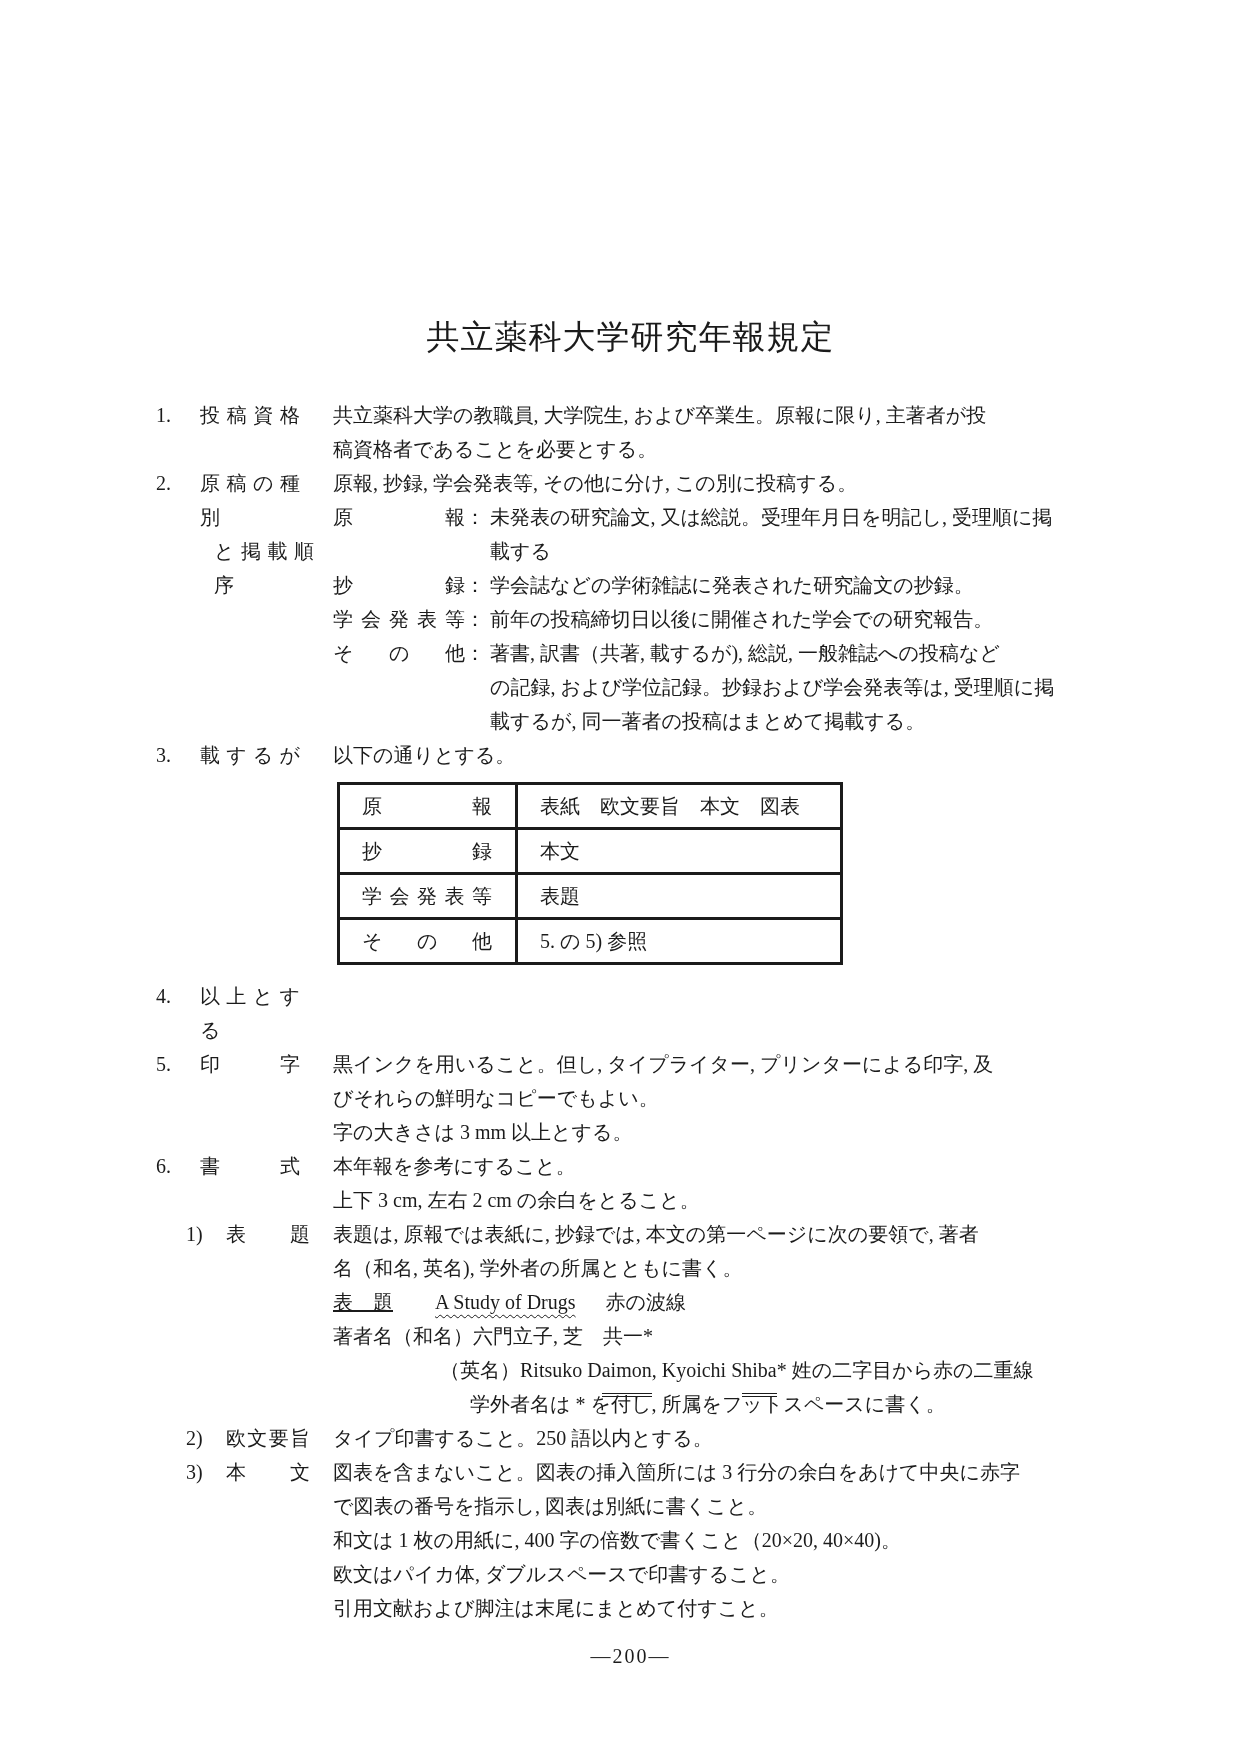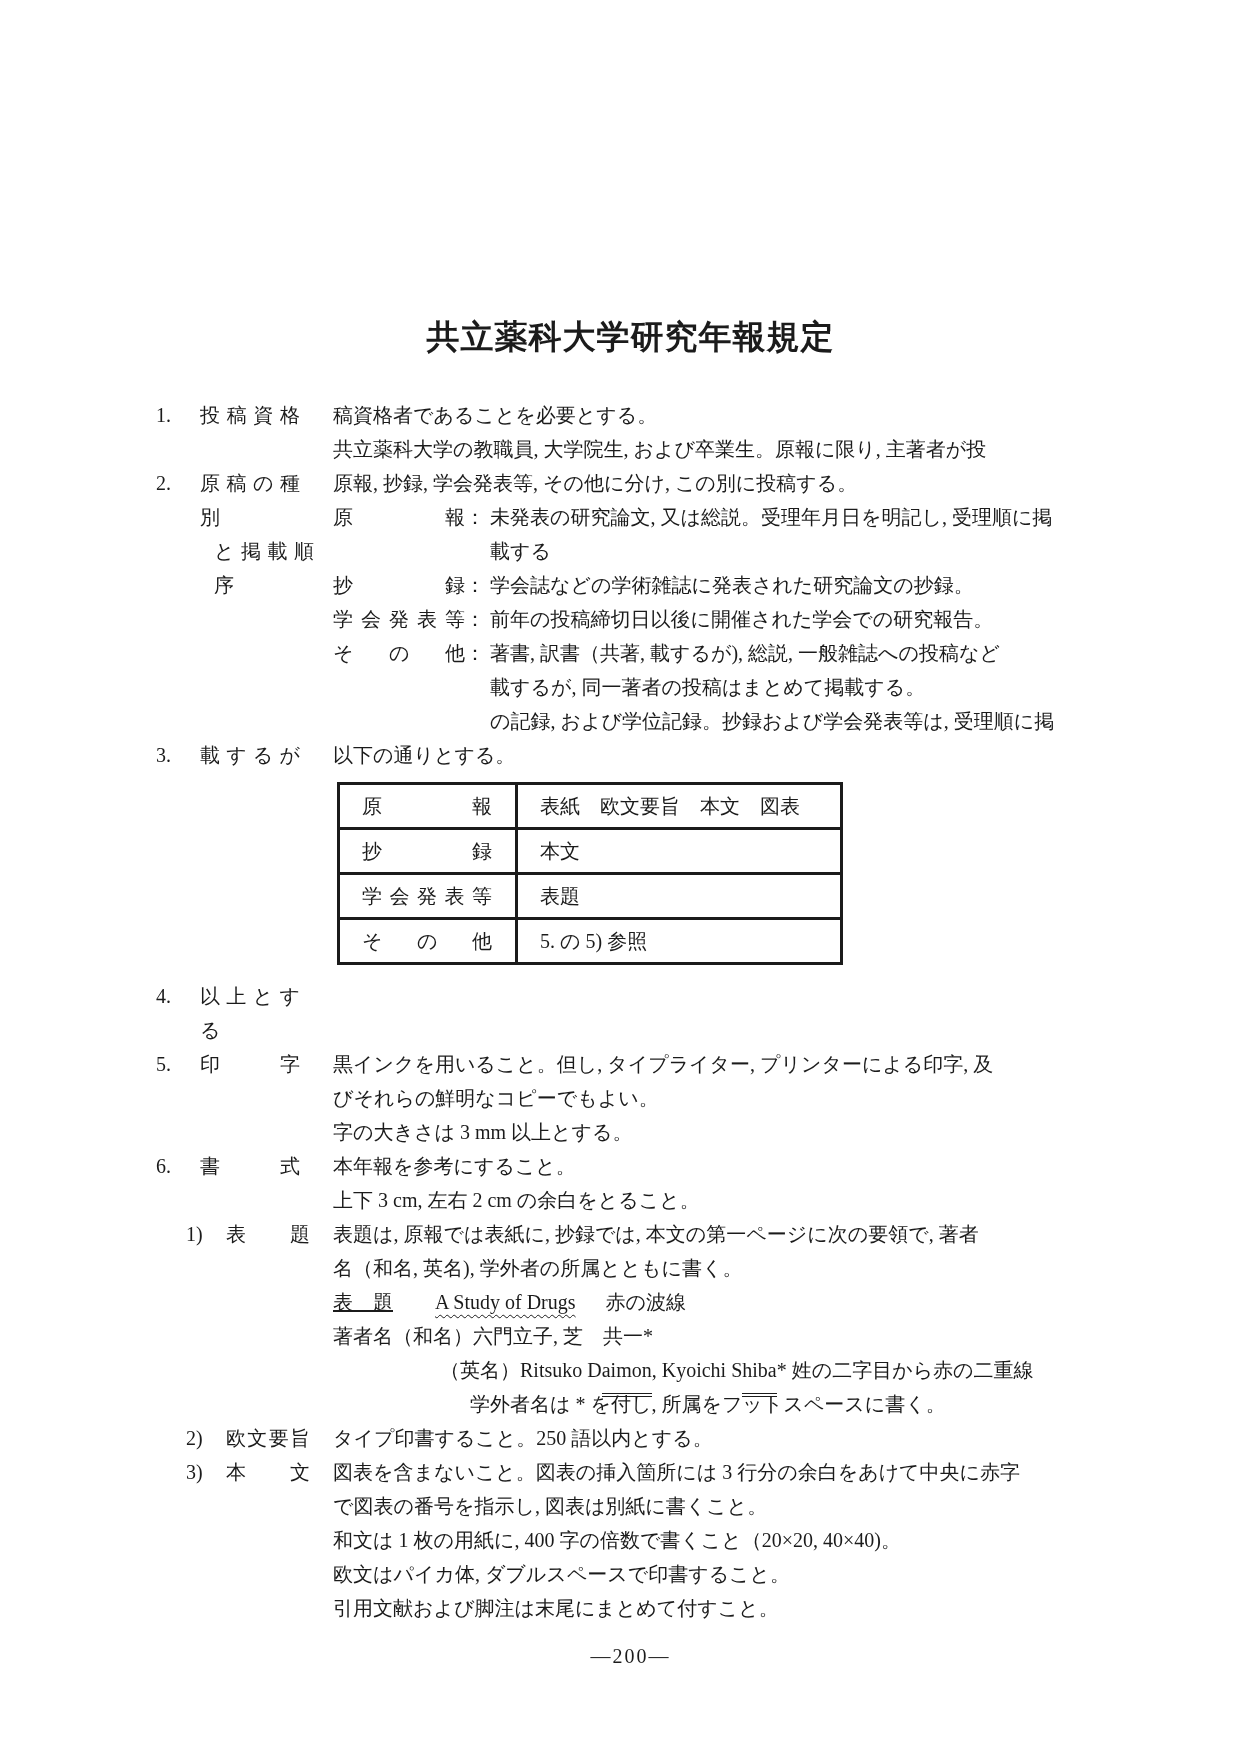--- a/index.html
+++ b/index.html
@@ -14,21 +14,21 @@
     line-height:34px;
     box-sizing:border-box;
     padding:318px 135px 0 156px;
     overflow:hidden;
   }
   .doc-title{
     margin:0 0 42px 0;
     text-align:center;
     font-size:33px;
     line-height:38px;
-    font-weight:bold;
+    font-weight:normal;
     letter-spacing:1px;
   }
   .item{display:flex;align-items:flex-start;}
   .num{flex:0 0 44px;}
   .jlabel{
     flex:0 0 100px;
     margin-right:33px;
     display:inline-block;
     text-align:justify;
     text-align-last:justify;
@@ -97,22 +97,22 @@
 <body>
 
 <div class="page">
 
   <h1 class="doc-title">共立薬科大学研究年報規定</h1>
 
   <div class="item">
     <span class="num">1.</span>
     <span class="jlabel">投稿資格</span>
     <div class="content">
+      <div class="tline">共立薬科大学の教職員, 大学院生, および卒業生。原報に限り, 主著者が投</div>
       <div class="tline">稿資格者であることを必要とする。</div>
-      <div class="tline">共立薬科大学の教職員, 大学院生, および卒業生。原報に限り, 主著者が投</div>
     </div>
   </div>
 
   <div class="item">
     <span class="num">2.</span>
     <span class="label-stack">
       <span class="jl">原稿の種別</span>
       <span class="jl indent2">と掲載順序</span>
     </span>
     <div class="content">
@@ -141,22 +141,22 @@
         <div class="deftext">
           <div class="tline">前年の投稿締切日以後に開催された学会での研究報告。</div>
         </div>
       </div>
 
       <div class="defrow">
         <span class="term">その他</span>
         <span class="colon">：</span>
         <div class="deftext">
           <div class="tline">著書, 訳書（共著, 載するが), 総説, 一般雑誌への投稿など</div>
+          <div class="tline">の記録, および学位記録。抄録および学会発表等は, 受理順に掲</div>
           <div class="tline">載するが, 同一著者の投稿はまとめて掲載する。</div>
-          <div class="tline">の記録, および学位記録。抄録および学会発表等は, 受理順に掲</div>
         </div>
       </div>
     </div>
   </div>
 
   <div class="item">
     <span class="num">3.</span>
     <span class="jlabel">載するが</span>
     <div class="content">
       <div class="tline">以下の通りとする。</div>

